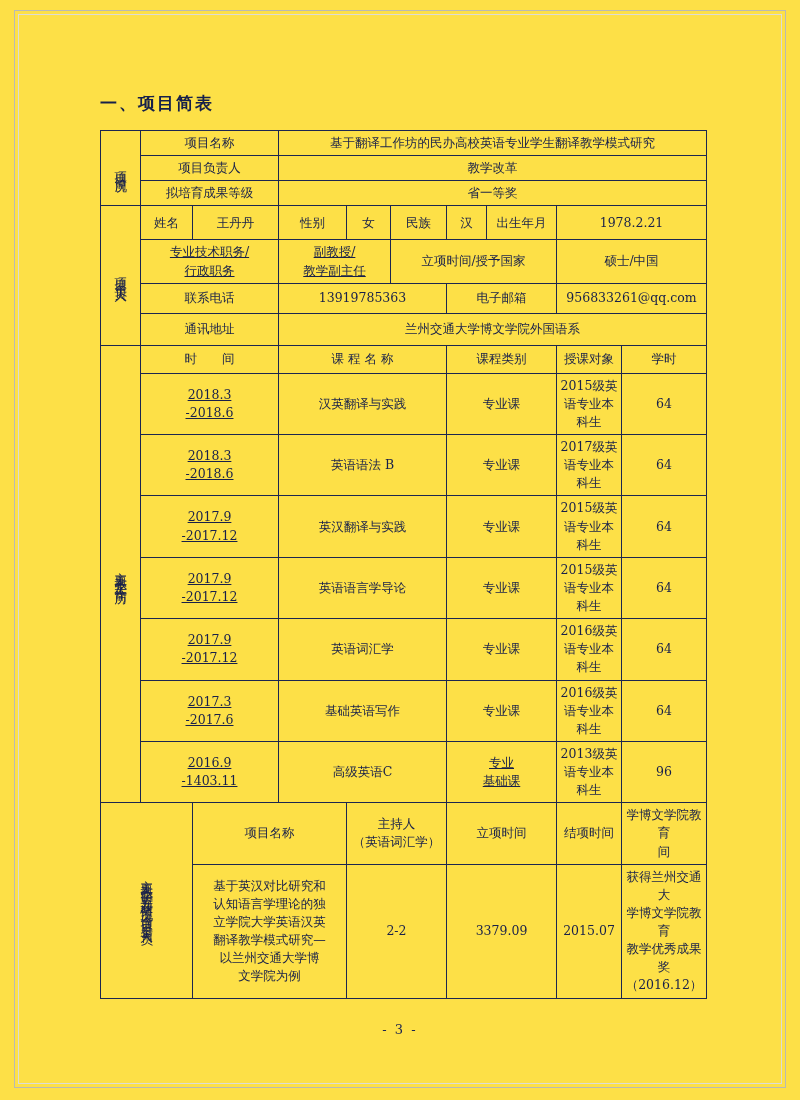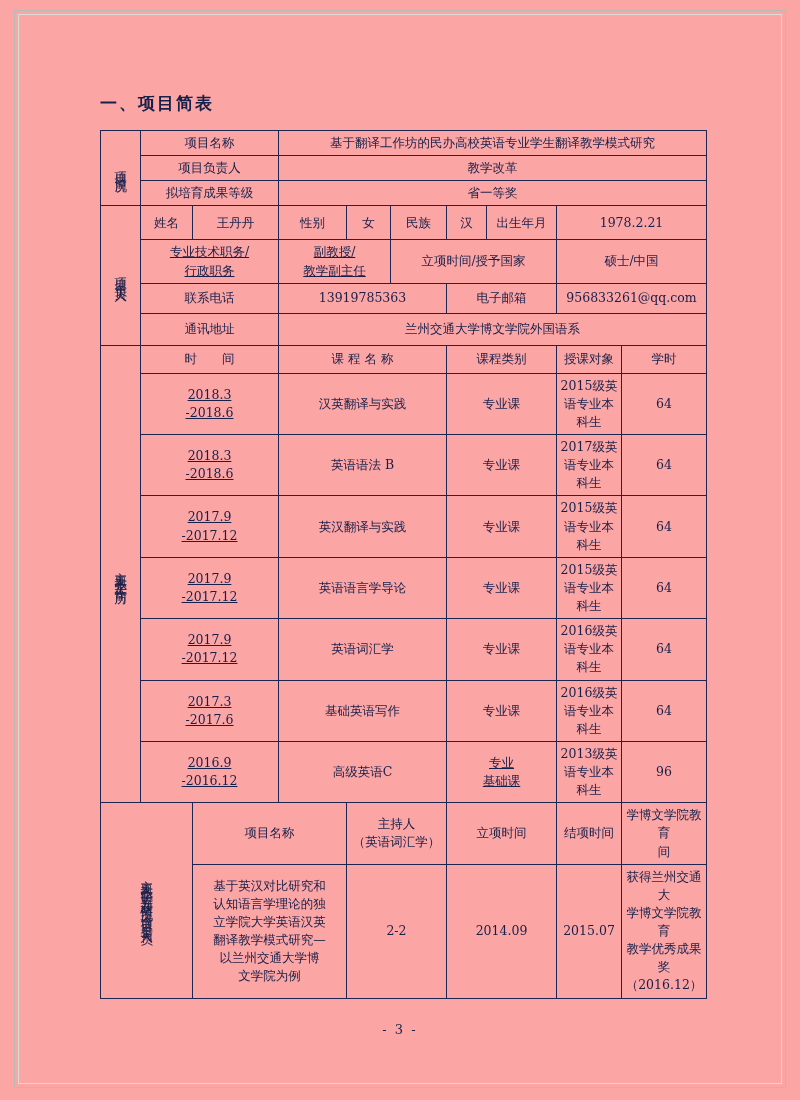--- a/index.html
+++ b/index.html
@@ -13,21 +13,21 @@
     position: relative;
     font-family: "DejaVu Serif", "Liberation Serif", serif;
     color: #13183a;
     overflow: hidden;
   }
   .page {
     position: absolute;
     left: 0; top: 0;
     width: 800px;
     height: 1100px;
-    background: #fca5a5;
+    background: #fde047;
   }
   
   .scan-frame {
     position: absolute;
     left: 14px;
     top: 10px;
     width: 772px;
     height: 1078px;
     border: 1px solid #b9b9b4;
     box-sizing: border-box;
@@ -281,21 +281,21 @@
         <div>2016级英</div>
         <div>语专业本</div>
         <div>科生</div>
       </td>
       <td>64</td>
     </tr>
 
     <tr style="height:50px">
       <td colspan="2" class="two-line">
         <div>2016.9</div>
-        <div>-2016.12</div>
+        <div>-1403.11</div>
       </td>
       <td colspan="3">高级英语C</td>
       <td colspan="2" class="small two-line">
         <div>专业</div>
         <div>基础课</div>
       </td>
       <td class="tiny">
         <div>2013级英</div>
         <div>语专业本</div>
         <div>科生</div>
@@ -324,21 +324,21 @@
     <tr style="height:110px">
       <td colspan="2" class="tiny">
         <div>基于英汉对比研究和</div>
         <div>认知语言学理论的独</div>
         <div>立学院大学英语汉英</div>
         <div>翻译教学模式研究—</div>
         <div>以兰州交通大学博</div>
         <div>文学院为例</div>
       </td>
       <td colspan="2" class="mono">2-2</td>
-      <td colspan="2" class="mono">2014.09</td>
+      <td colspan="2" class="mono">3379.09</td>
       <td class="mono">2015.07</td>
       <td class="tiny">
         <div>获得兰州交通大</div>
         <div>学博文学院教育</div>
         <div>教学优秀成果奖</div>
         <div>（2016.12）</div>
       </td>
     </tr>
   </tbody>
     </table>

